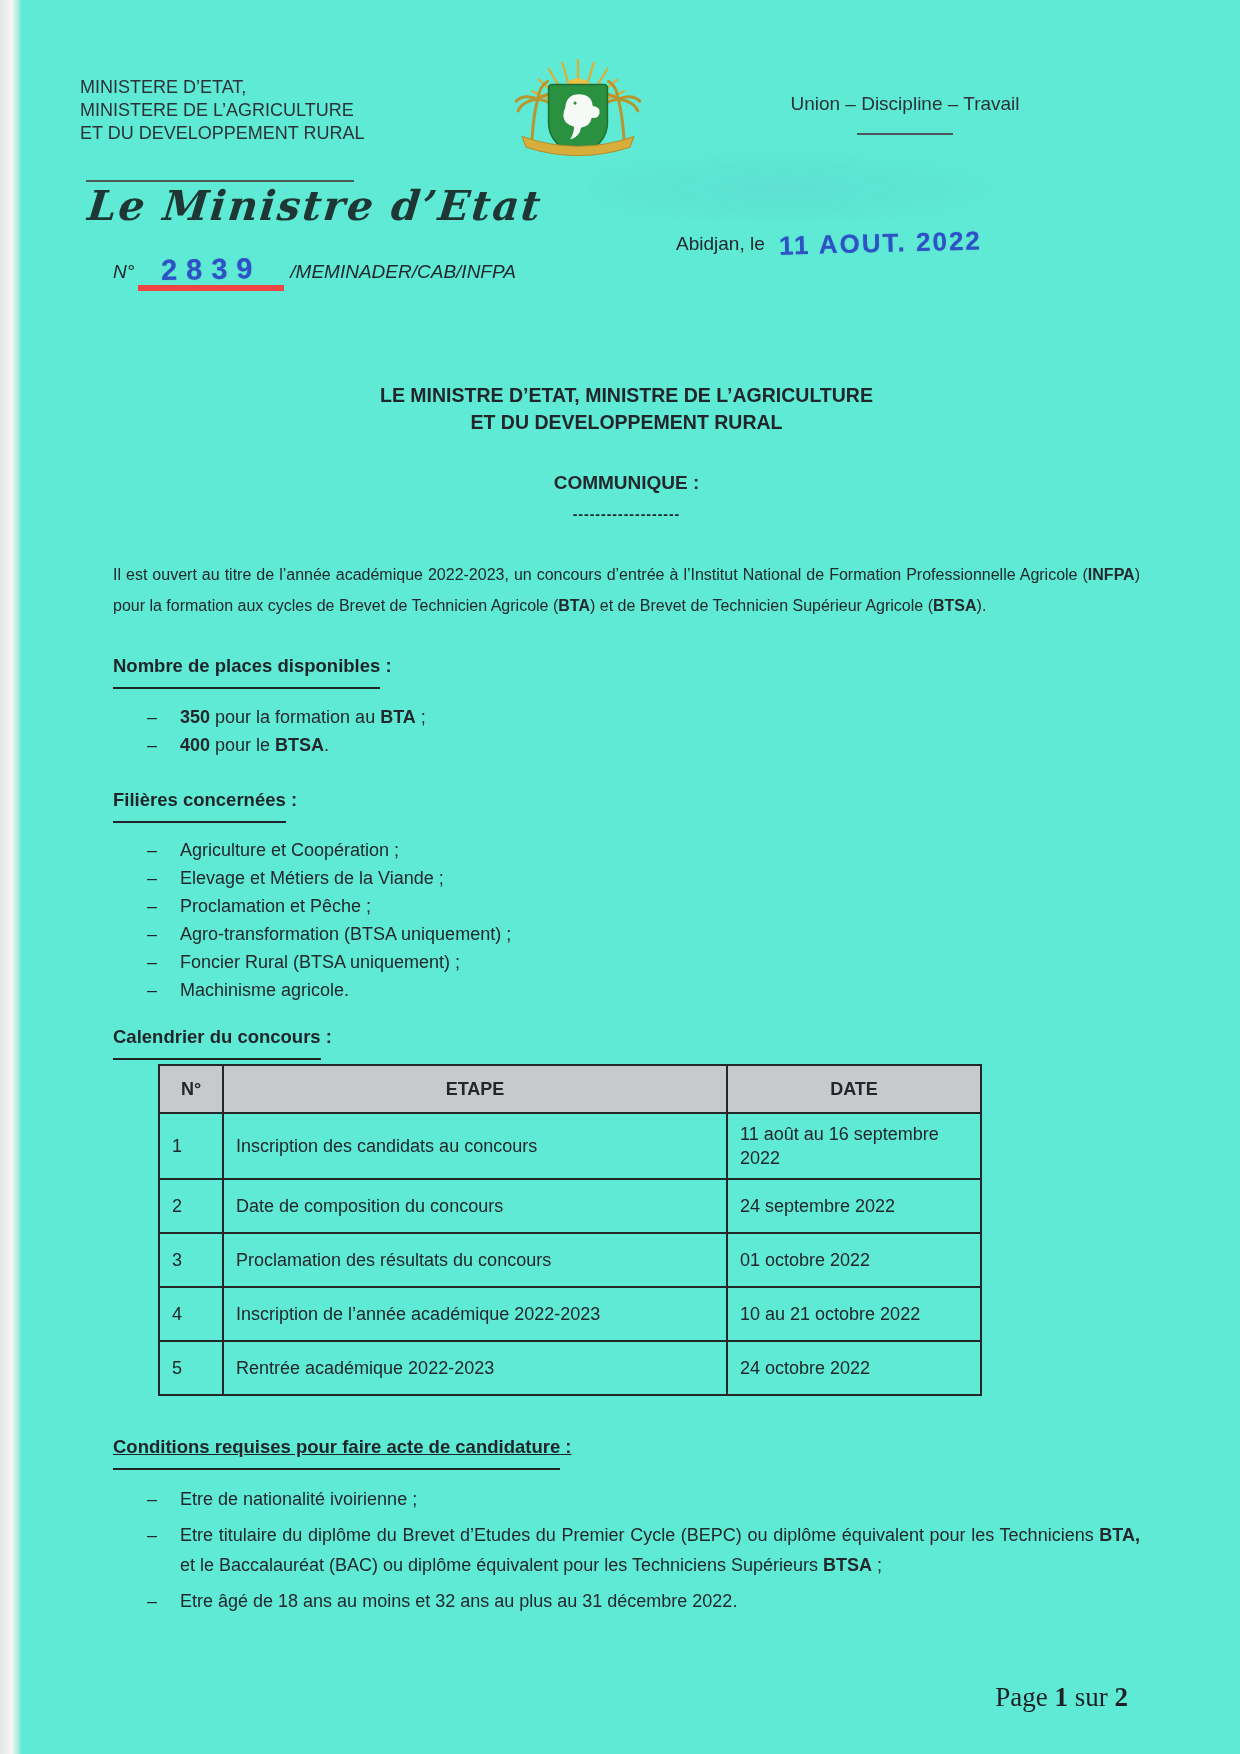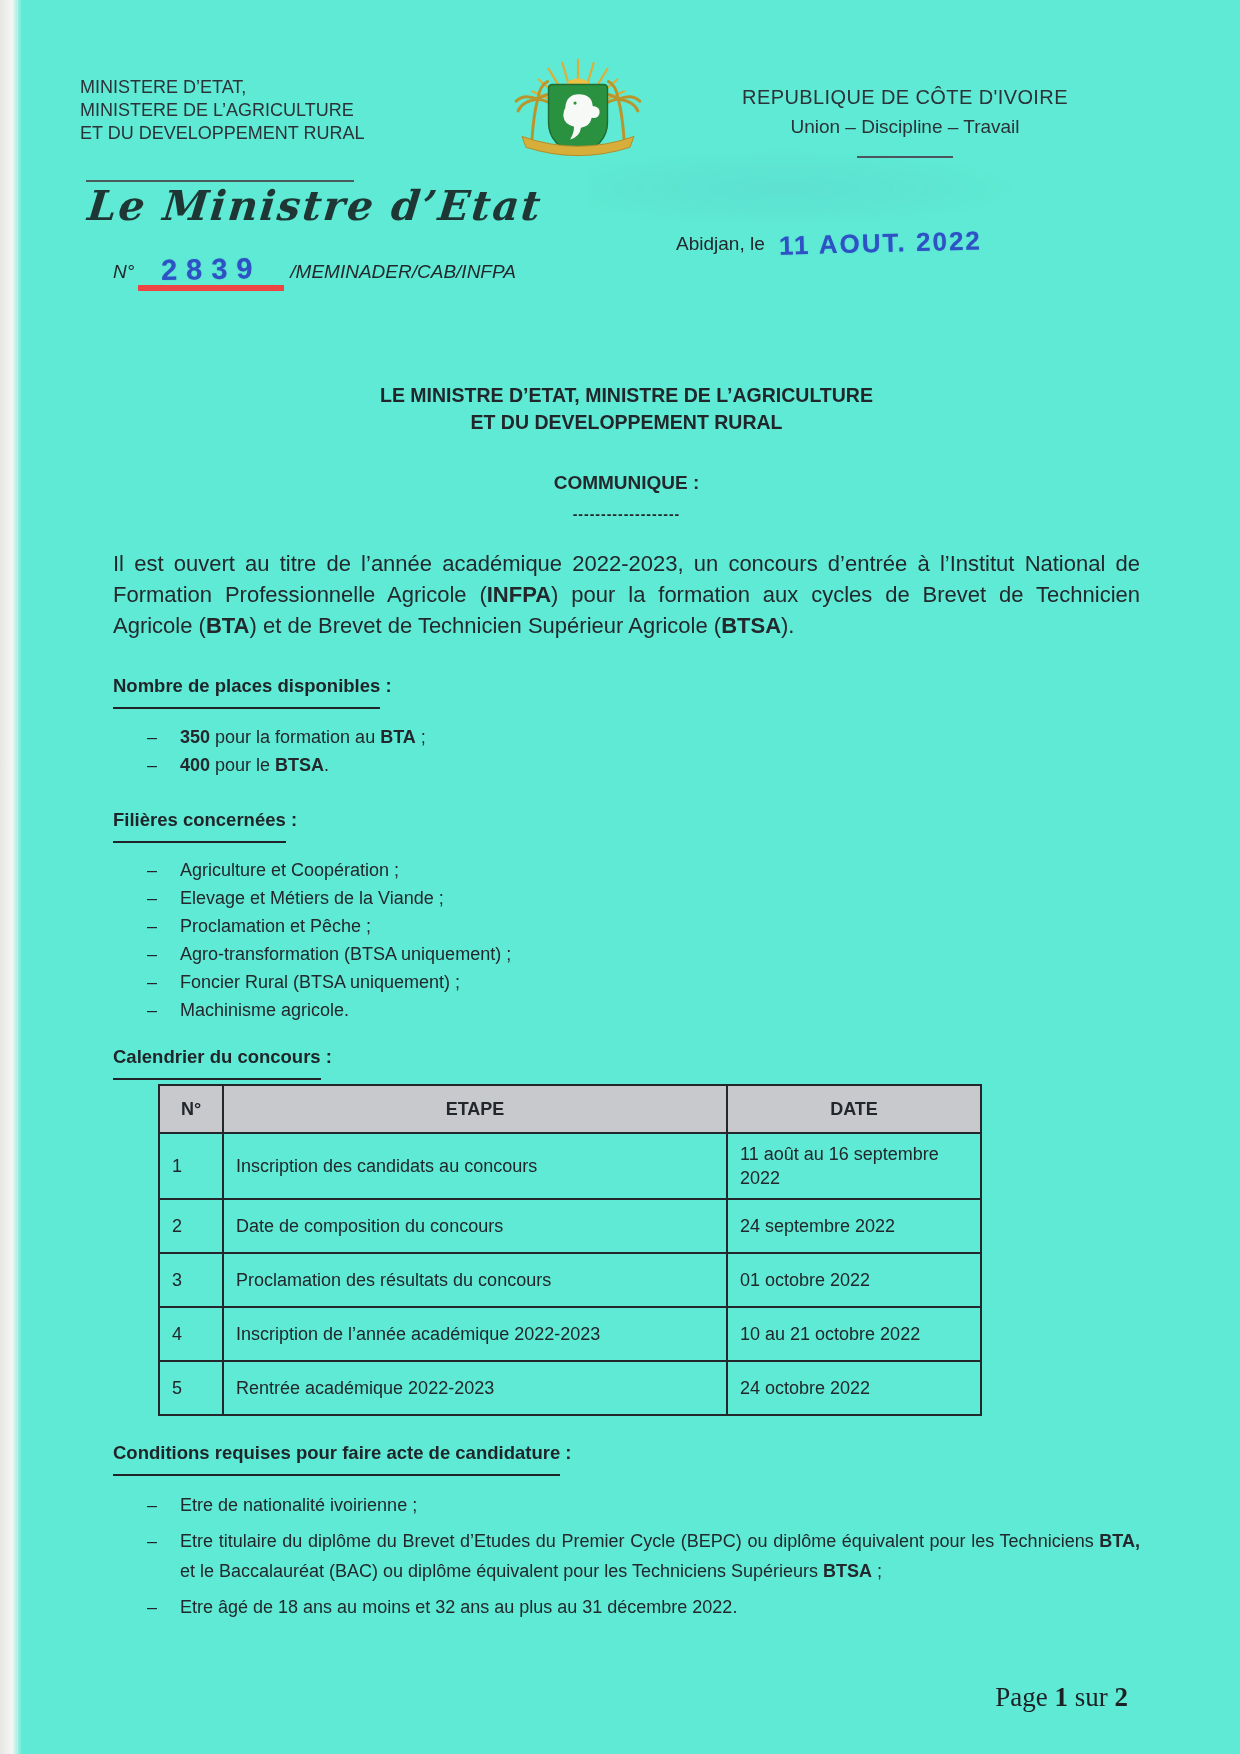--- a/index.html
+++ b/index.html
@@ -42,27 +42,27 @@
   .ref-number{
     display:inline-block;font-style:normal;color:#2e52c5;font-weight:bold;
     font-size:29px;letter-spacing:9px;line-height:20px;
     transform:rotate(-1deg) translateY(1px);text-shadow:0 0 1px rgba(46,82,197,.55);
   }
   
   .doc-body{position:absolute;left:113px;top:382px;width:1027px;}
   .main-title{font-size:19.5px;font-weight:bold;text-align:center;line-height:27px;color:#21262b;}
   .communique{font-size:19px;font-weight:bold;text-align:center;margin-top:36px;}
   .communique-rule{font-size:14px;font-weight:bold;text-align:center;letter-spacing:1px;margin-top:12px;}
-  .para{font-size:22px;line-height:31px;text-align:justify;margin-top:26px;}
+  .para{font-size:16px;line-height:31px;text-align:justify;margin-top:37px;}
   .heading{font-size:18.5px;font-weight:bold;margin-top:0;color:#1f2429;}
   .heading .hu{border-bottom:2px solid #1f2429;padding-bottom:11px;}
   .h-places{margin-top:34px;}
   .h-filieres{margin-top:30px;}
   .h-calendrier{margin-top:22px;}
-  .h-conditions{margin-top:26px;}
+  .h-conditions{margin-top:40px;text-decoration:underline;}
   .list{margin-left:34px;margin-top:26px;font-size:18px;}
   .list .li{display:flex;line-height:28px;}
   .list .dash{width:33px;flex:none;}
   .list .txt{flex:1;}
   .list-filieres{margin-top:25px;}
   .list-cond{margin-top:26px;}
   .list-cond .li{line-height:30px;margin-bottom:6px;}
   .list-cond .txt{text-align:justify;}
   .b{font-weight:bold;}
   
@@ -126,21 +126,20 @@
       <path d="M59,31 h52 q4,0 4,4 v35 q0,23 -30,33 q-30,-10 -30,-33 v-35 q0,-4 4,-4 z" fill="#2a9140" stroke="#1d6e30" stroke-width="1.5"></path>
 
       <path d="M72,55 q1,-14 14,-14 q13,0 14,12 q8,1 7,7 q-1,6 -8,5 q-2,9 -11,10 q-1,9 -11,12 q4,-7 4,-13 q-10,-2 -11,-11 q0,-5 2,-8 z" fill="#f7f9f6"></path>
       <circle cx="82" cy="50" r="1.6" fill="#2a9140"></circle>
 
       <path d="M28,84 q57,20 114,0 l-4,11 q-53,17 -106,0 z" fill="#d8ae3a" stroke="#b08c28" stroke-width="1"></path>
     </svg>
   </div>
 
   <div class="republic-block">
-    <div class="republic">REPUBLIQUE DE CÔTE D'IVOIRE</div>
     <div class="motto">Union – Discipline – Travail</div>
     <div class="motto-rule"></div>
   </div>
 
   <div class="left-rule"></div>
   <div class="script-title">Le Ministre d’Etat</div>
 
   <div class="abidjan-line">
     <span>Abidjan, le</span><span class="date-stamp">11 AOUT. 2022</span>
   </div>

